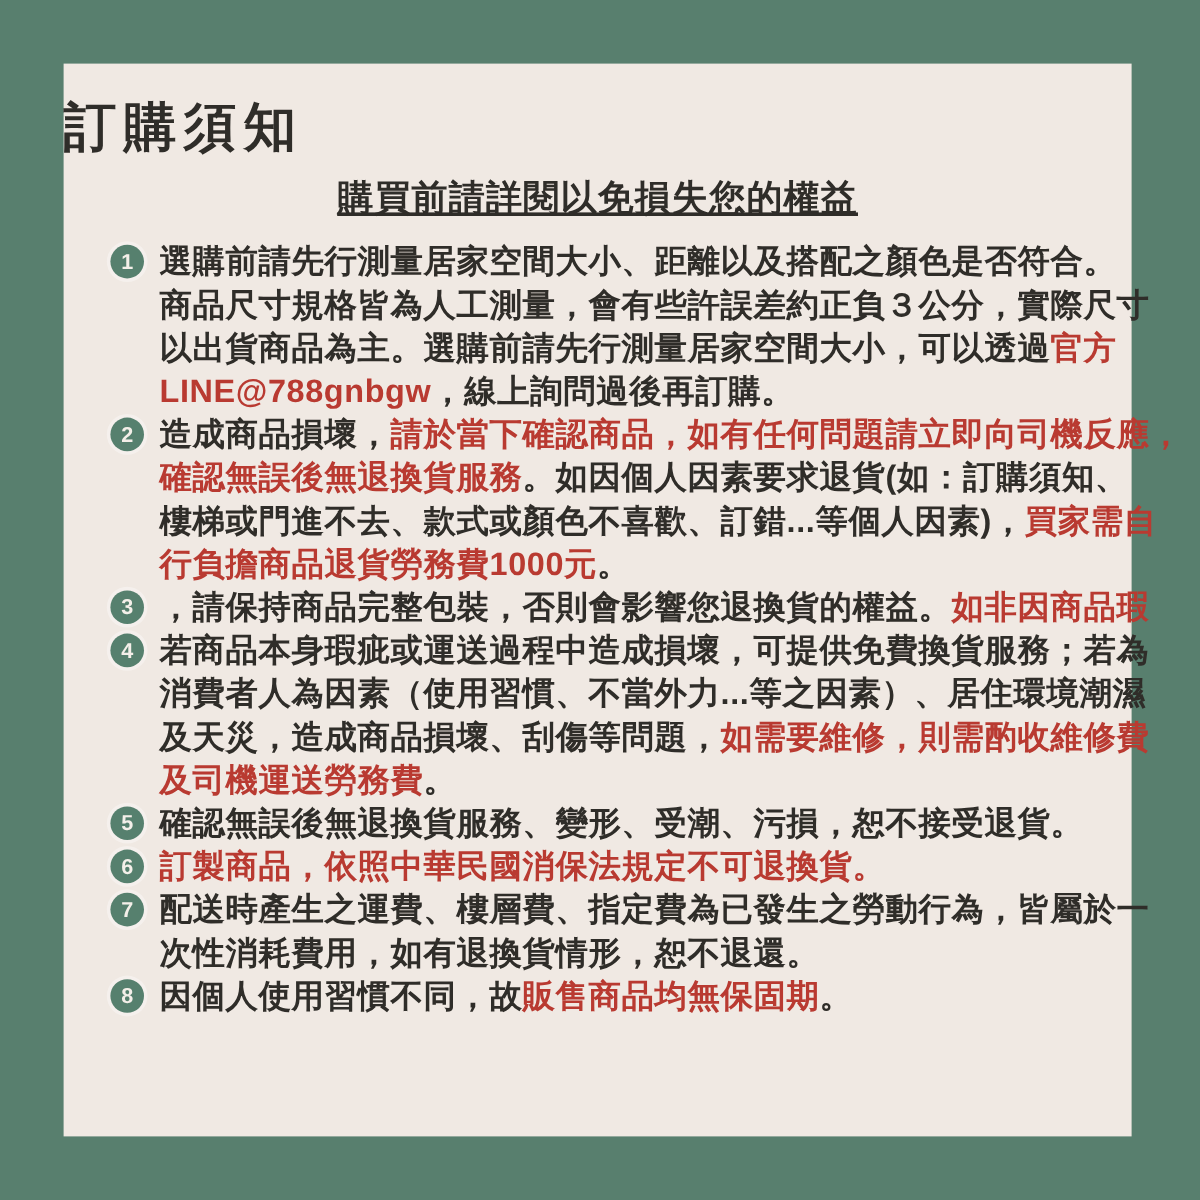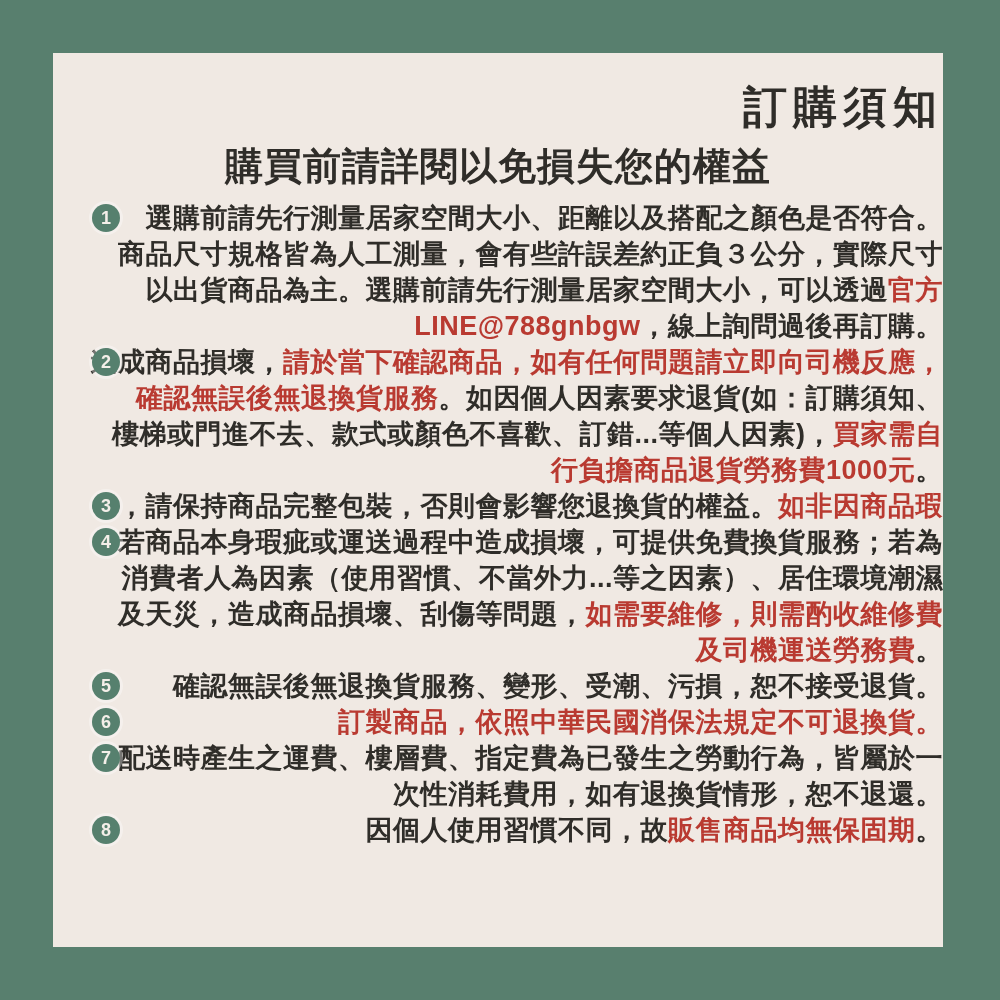--- a/index.html
+++ b/index.html
@@ -25,39 +25,40 @@
     width: 890px;
     height: 894px;
     background: var(--card-cream, #f0e9e3);
   }
   .title {
     position: absolute;
     top: 32px;
     left: 0;
     right: 0;
     margin: 0;
-    text-align: right;
+    text-align: left;
     font-size: 44px;
     line-height: 44px;
     font-weight: bold;
     letter-spacing: 6px;
     color: var(--ink, #2f2d29);
   }
   .subtitle {
     position: absolute;
     top: 95px;
     left: 0;
     right: 0;
     margin: 0;
     text-align: center;
-    font-size: 38px;
+    font-size: 30px;
     line-height: 36px;
     font-weight: bold;
     letter-spacing: 1px;
     color: var(--ink, #2f2d29);
+    text-decoration: underline;
   }
   .items {
     position: absolute;
     top: 147px;
     left: 0;
     right: 0;
   }
   .item {
     position: relative;
   }
@@ -71,27 +72,27 @@
     background: var(--badge-green, #56806e);
     box-shadow: 0 0 0 3px rgba(255,255,255,0.35);
     color: #f4efe9;
     font-size: 18px;
     font-weight: bold;
     display: flex;
     align-items: center;
     justify-content: center;
   }
   .line {
+    margin-left: 80px;
     font-size: 27px;
     line-height: 36px;
     font-weight: bold;
     letter-spacing: 0.5px;
     white-space: nowrap;
     color: var(--ink, #2f2d29);
-    text-align: right;
   }
   .seg-red {
     color: var(--accent-red, #b93a31);
   }
   .seg-black {
     color: var(--ink, #2f2d29);
   }
 </style>
 </head>
 <body>

